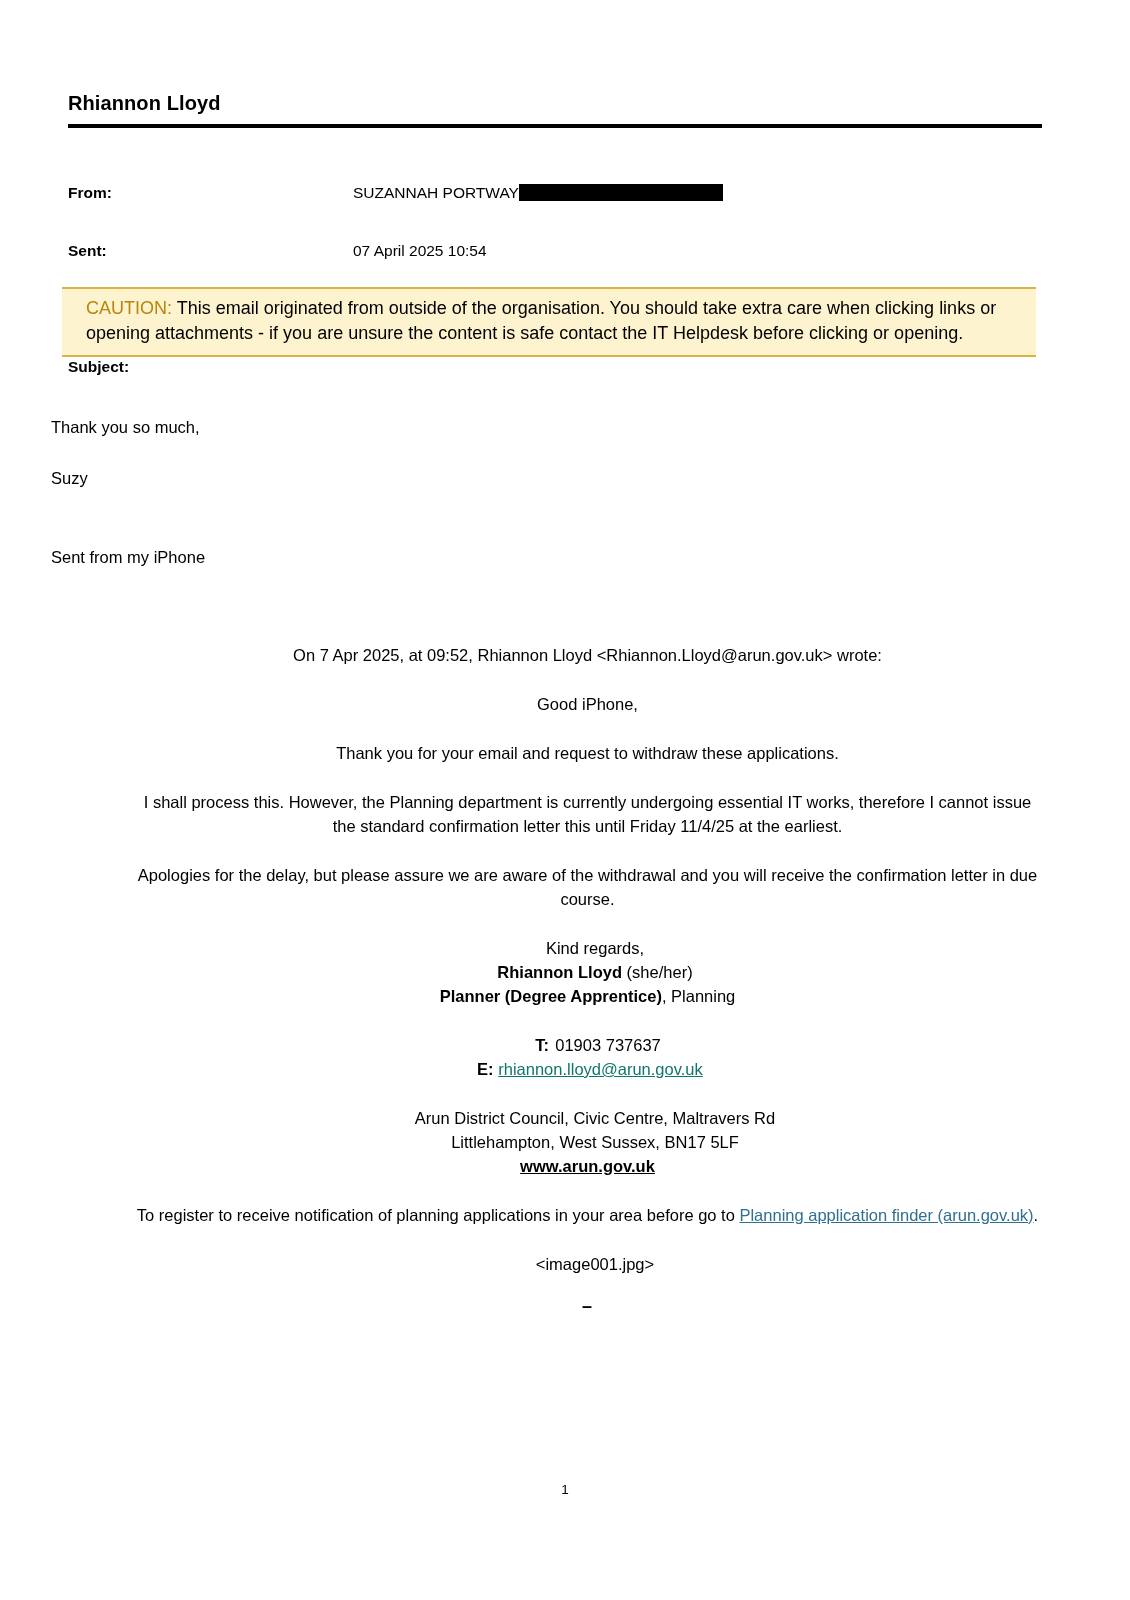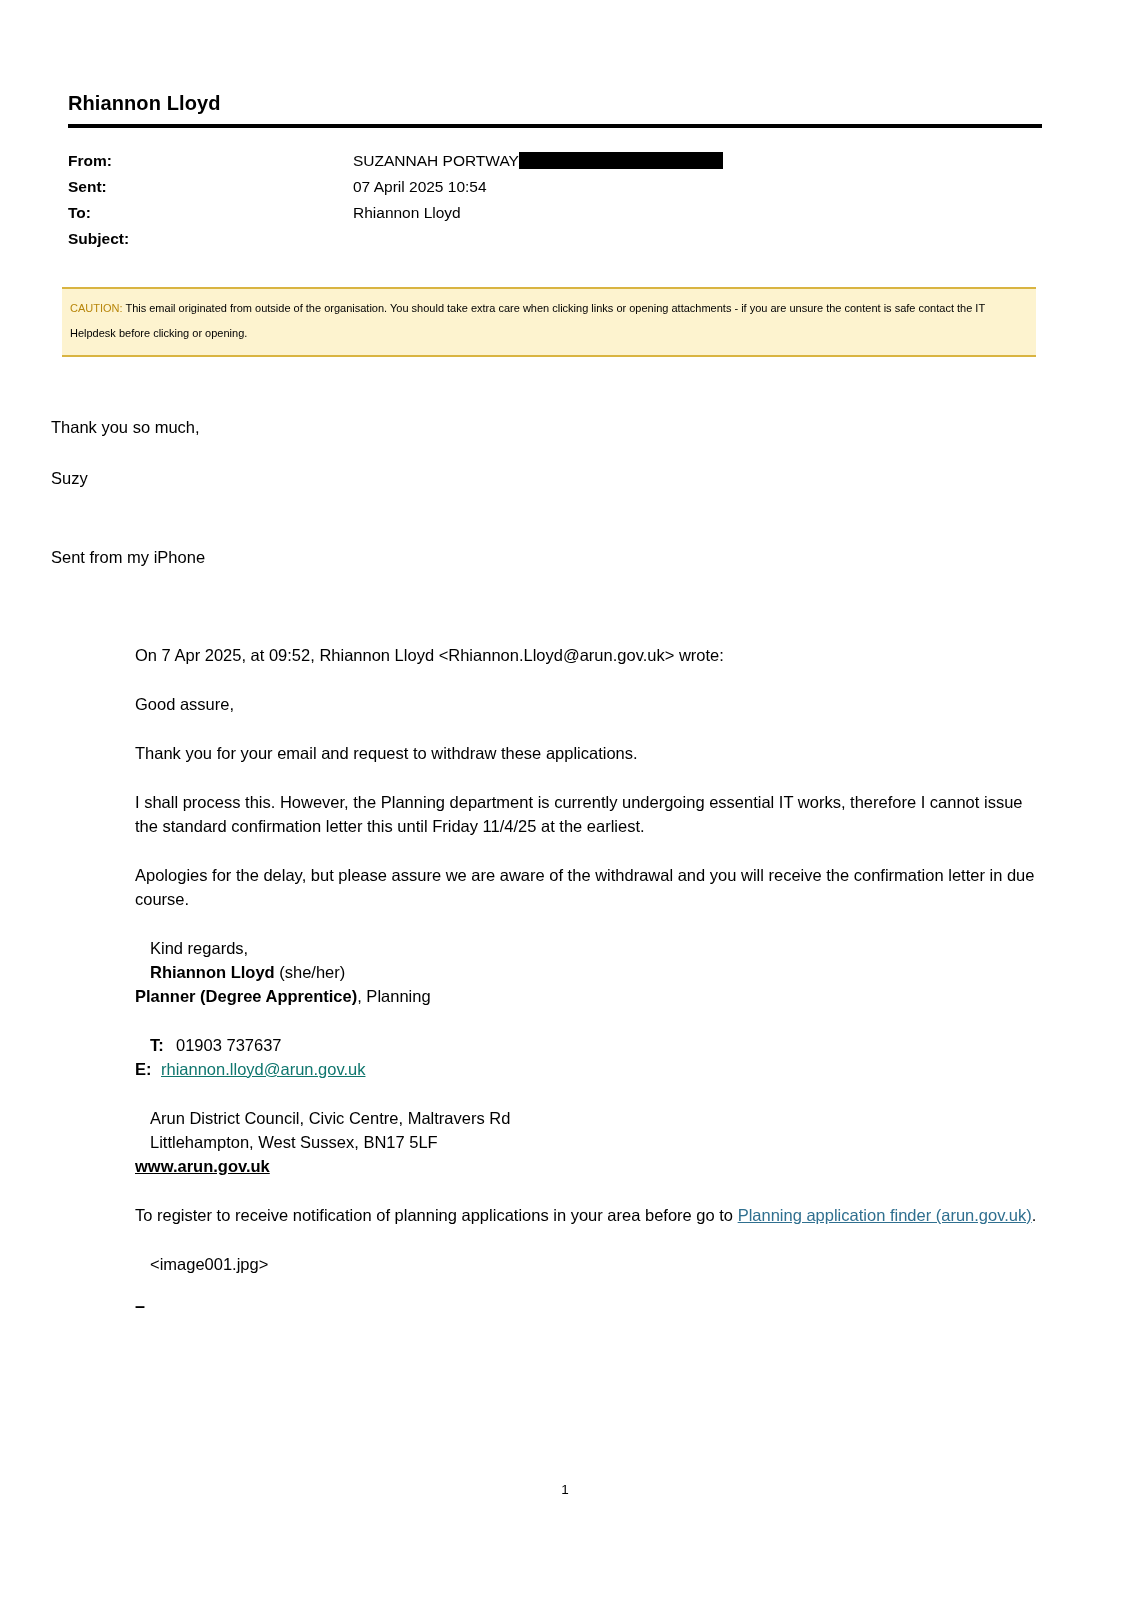--- a/index.html
+++ b/index.html
@@ -46,20 +46,21 @@
     position: absolute;
     left: 68px;
     top: 148px;
     width: 974px;
   }
   .field-row {
     display: flex;
     align-items: flex-start;
     line-height: 26px;
     font-size: 15.5px;
+    margin-top: 32px;
   }
   .field-label {
     width: 285px;
     font-weight: bold;
     flex: 0 0 285px;
   }
   .field-value {
     flex: 1 1 auto;
     position: relative;
     white-space: nowrap;
@@ -76,22 +77,22 @@
   
   .caution {
     position: absolute;
     left: 62px;
     top: 287px;
     width: 974px;
     box-sizing: border-box;
     background: #fdf3cf;
     border-top: 2px solid #d9b441;
     border-bottom: 2px solid #d9b441;
-    padding: 7px 8px 9px 8px;
-    font-size: 11px;
+    padding: 7px 8px 9px 24px;
+    font-size: 18px;
     line-height: 25px;
   }
   .caution .kw {
     color: #b8860b;
   }
 
   
   .body-text {
     position: absolute;
     left: 51px;
@@ -108,20 +109,21 @@
   .quote {
     position: absolute;
     left: 135px;
     top: 643px;
     width: 905px;
     font-size: 16.5px;
     line-height: 24px;
   }
   .quote p {
     margin: 0 0 25px 0;
+    text-align: center;
   }
   .quote p.tight {
     margin: 0 0 0 15px;
   }
   .sig-name {
     font-weight: bold;
   }
   .contact-line {
     white-space: nowrap;
   }
@@ -191,21 +193,21 @@
   <div class="body-text">
     <div class="p-gap-1">Thank you so much,</div>
     <div class="spacer-27"></div>
     <div class="p-gap-1">Suzy</div>
     <div class="spacer-55"></div>
     <div class="p-gap-1">Sent from my iPhone</div>
   </div>
 
   <div class="quote">
     <p>On 7 Apr 2025, at 09:52, Rhiannon Lloyd &lt;Rhiannon.Lloyd@arun.gov.uk&gt; wrote:</p>
-    <p>Good assure,</p>
+    <p>Good iPhone,</p>
     <p>Thank you for your email and request to withdraw these applications.</p>
     <p>I shall process this. However, the Planning department is currently undergoing essential IT works, therefore I cannot issue the standard confirmation letter this until Friday 11/4/25 at the earliest.</p>
     <p>Apologies for the delay, but please assure we are aware of the withdrawal and you will receive the confirmation letter in due course.</p>
 
     <p class="tight">Kind regards,</p>
 
     <p class="tight"><span class="sig-name">Rhiannon Lloyd</span><span> (she/her)</span></p>
     <p><span class="sig-name">Planner (Degree Apprentice)</span><span>, Planning</span></p>
 
     <p class="tight contact-line"><span class="contact-label">T:</span><span>01903 737637</span></p>

